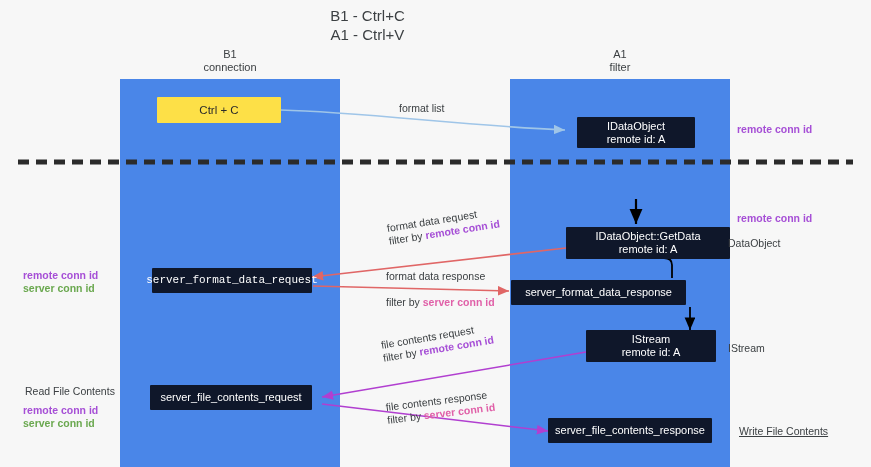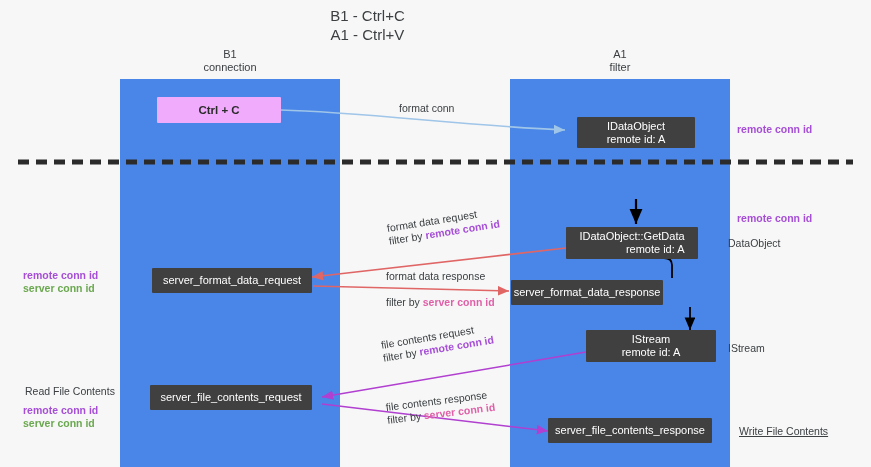--- a/index.html
+++ b/index.html
@@ -33,22 +33,22 @@
   .lane{background:#4a86e8;}
 
   
   .node{
     display:flex;align-items:center;justify-content:center;
     text-align:center;color:#ffffff;
     font-size:11px;line-height:13px;
     white-space:pre-line;
     border-radius:1px;
   }
-  .node.green{background:#f0abfc;color:#2b2b2b;font-size:11.5px;font-weight:bold;}
-  .node.orange{background:#404040;}
+  .node.green{background:#fde047;color:#2b2b2b;font-size:11.5px;}
+  .node.orange{background:#0f172a;}
   .node.orange.two{line-height:13px;}
 
   
   .elabel{
     font-size:10.5px;line-height:13px;color:#3c4043;white-space:nowrap;
   }
   .elabel b{font-weight:bold;}
   .purple{color:#a64fd6;}
   .pink{color:#e060a8;}
   .green-t{color:#6aa84f;}
@@ -115,35 +115,35 @@
   </svg>
 
   <div class="abs node green" style="left:157px;top:97px;width:124px;height:26px;">Ctrl + C</div>
 
   <div class="abs node orange two" style="left:577px;top:117px;width:118px;height:31px;">
     <span>IDataObject
 remote id: A</span>
   </div>
 
 
-  <div class="abs node orange two" style="left:566px;top:227px;width:132px;height:32px;text-align:right;">IDataObject::GetData
+  <div class="abs node orange two" style="left:566px;top:227px;width:164px;height:32px;">IDataObject::GetData
 remote id: A</div>
 
-  <div class="abs node orange" style="left:152px;top:268px;width:160px;height:25px;">server_format_data_request</div>
+  <div class="abs node orange" style="left:152px;top:268px;width:160px;height:25px;font-family:Liberation Mono, monospace;">server_format_data_request</div>
 
-  <div class="abs node orange" style="left:511px;top:280px;width:152px;height:25px;">server_format_data_response</div>
+  <div class="abs node orange" style="left:511px;top:280px;width:175px;height:25px;">server_format_data_response</div>
 
   <div class="abs node orange two" style="left:586px;top:330px;width:130px;height:32px;">IStream
 remote id: A</div>
 
   <div class="abs node orange" style="left:150px;top:385px;width:162px;height:25px;">server_file_contents_request</div>
 
   <div class="abs node orange" style="left:548px;top:418px;width:164px;height:25px;">server_file_contents_response</div>
 
-  <div class="abs elabel" style="left:399px;top:102px;">format conn</div>
+  <div class="abs elabel" style="left:399px;top:102px;">format list</div>
 
   <div class="abs rot-a" style="left:386px;top:222px;">
     <div class="elabel">format data request</div>
     <div class="elabel">
       <span>filter by </span><b class="purple">remote conn id</b>
     </div>
   </div>
 
   <div class="abs" style="left:386px;top:270px;">
     <div class="elabel">format data response</div>

